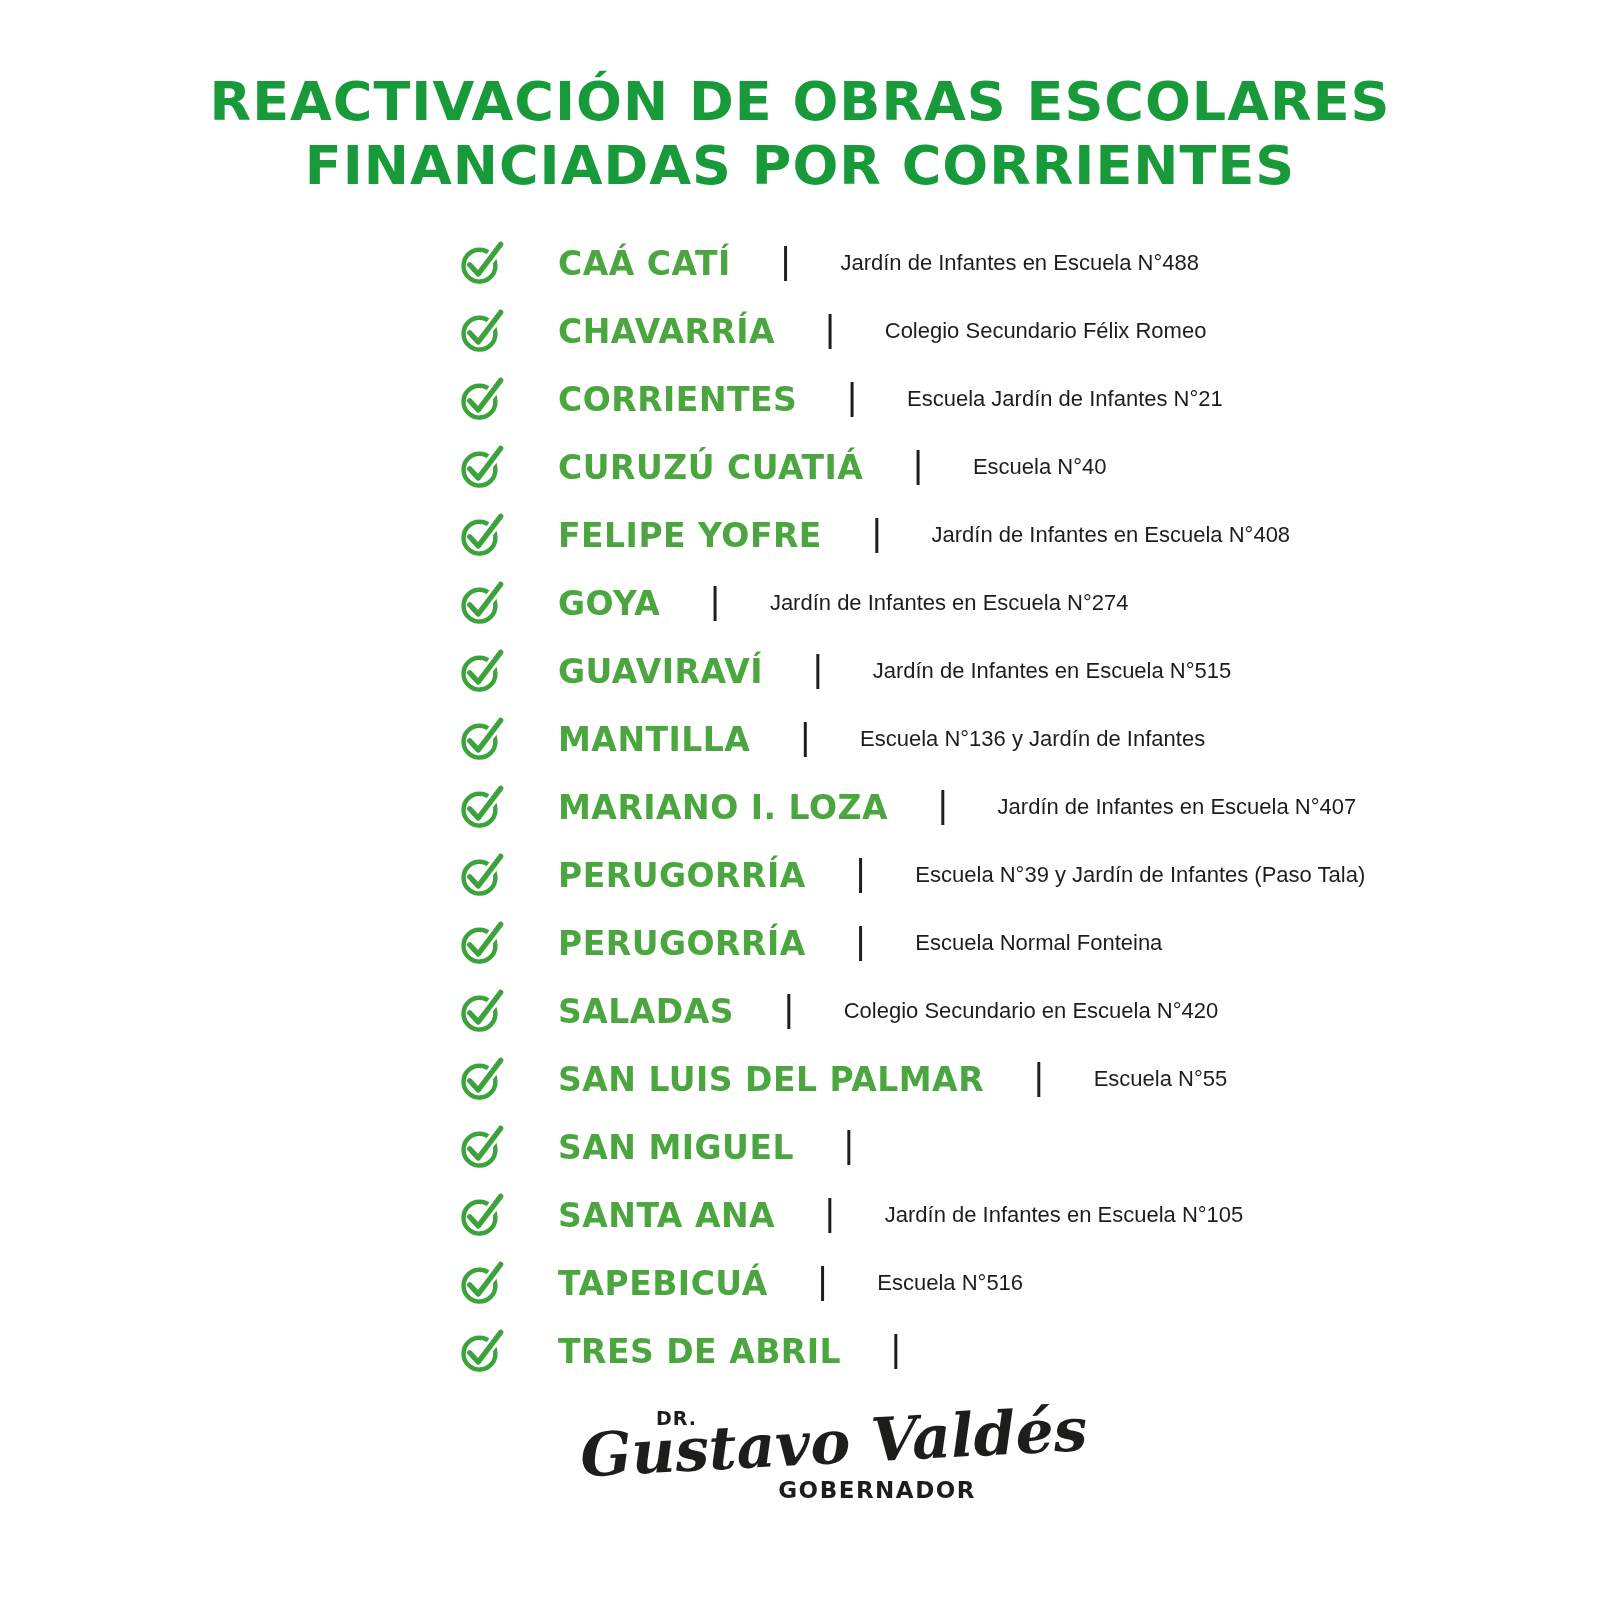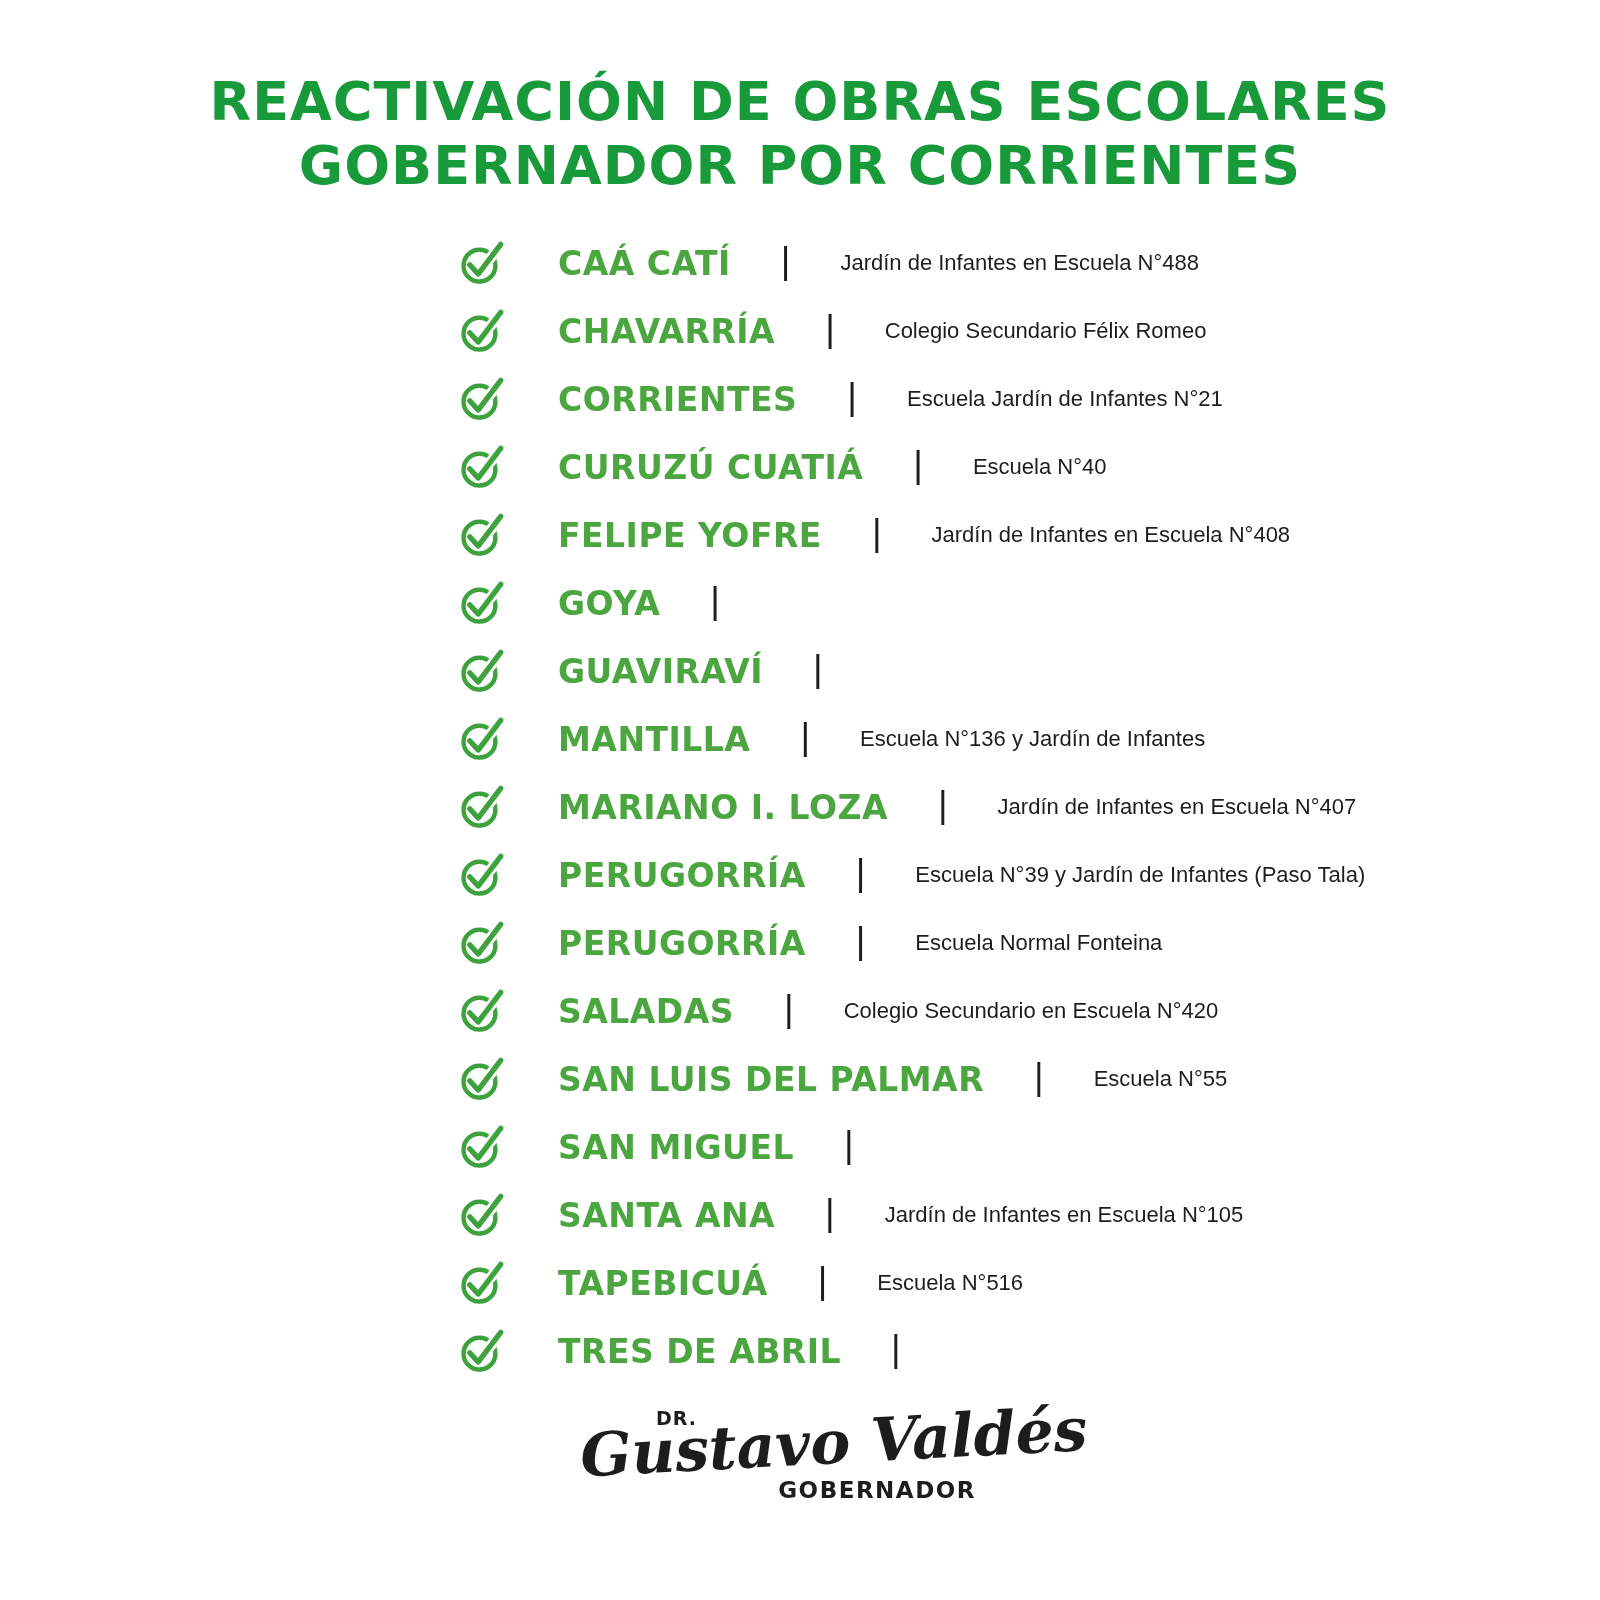--- a/index.html
+++ b/index.html
@@ -103,21 +103,21 @@
     letter-spacing: 1.5px;
   }
 </style>
 </head>
 <body>
 
 <div class="canvas">
 
   <div class="title">
     <div>REACTIVACIÓN DE OBRAS ESCOLARES</div>
-    <div>GOBERNADOR POR CORRIENTES</div>
+    <div>FINANCIADAS POR CORRIENTES</div>
   </div>
 
   <ul class="list">
     <li class="row">
       <svg class="check" viewBox="0 0 52 52" aria-hidden="true">
         <circle cx="22" cy="29" r="18" fill="none" stroke-width="5"></circle>
         <path class="tick-under" d="M11 28 L20.5 38.5 L46 5" fill="none" stroke-width="12" stroke-linecap="butt" stroke-linejoin="round"></path>
         <path class="tick" d="M11 28 L20.5 38.5 L46 5" fill="none" stroke-width="6" stroke-linecap="round" stroke-linejoin="round"></path>
       </svg>
       <span class="loc">CAÁ CATÍ</span>
@@ -170,30 +170,32 @@
     </li>
 
     <li class="row">
       <svg class="check" viewBox="0 0 52 52" aria-hidden="true">
         <circle cx="22" cy="29" r="18" fill="none" stroke-width="5"></circle>
         <path class="tick-under" d="M11 28 L20.5 38.5 L46 5" fill="none" stroke-width="12" stroke-linecap="butt" stroke-linejoin="round"></path>
         <path class="tick" d="M11 28 L20.5 38.5 L46 5" fill="none" stroke-width="6" stroke-linecap="round" stroke-linejoin="round"></path>
       </svg>
       <span class="loc">GOYA</span>
       <span class="sep">|</span>
+      <span class="desc">Jardín de Infantes en Escuela N°274</span>
     </li>
 
     <li class="row">
       <svg class="check" viewBox="0 0 52 52" aria-hidden="true">
         <circle cx="22" cy="29" r="18" fill="none" stroke-width="5"></circle>
         <path class="tick-under" d="M11 28 L20.5 38.5 L46 5" fill="none" stroke-width="12" stroke-linecap="butt" stroke-linejoin="round"></path>
         <path class="tick" d="M11 28 L20.5 38.5 L46 5" fill="none" stroke-width="6" stroke-linecap="round" stroke-linejoin="round"></path>
       </svg>
       <span class="loc">GUAVIRAVÍ</span>
       <span class="sep">|</span>
+      <span class="desc">Jardín de Infantes en Escuela N°515</span>
     </li>
 
     <li class="row">
       <svg class="check" viewBox="0 0 52 52" aria-hidden="true">
         <circle cx="22" cy="29" r="18" fill="none" stroke-width="5"></circle>
         <path class="tick-under" d="M11 28 L20.5 38.5 L46 5" fill="none" stroke-width="12" stroke-linecap="butt" stroke-linejoin="round"></path>
         <path class="tick" d="M11 28 L20.5 38.5 L46 5" fill="none" stroke-width="6" stroke-linecap="round" stroke-linejoin="round"></path>
       </svg>
       <span class="loc">MANTILLA</span>
       <span class="sep">|</span>

